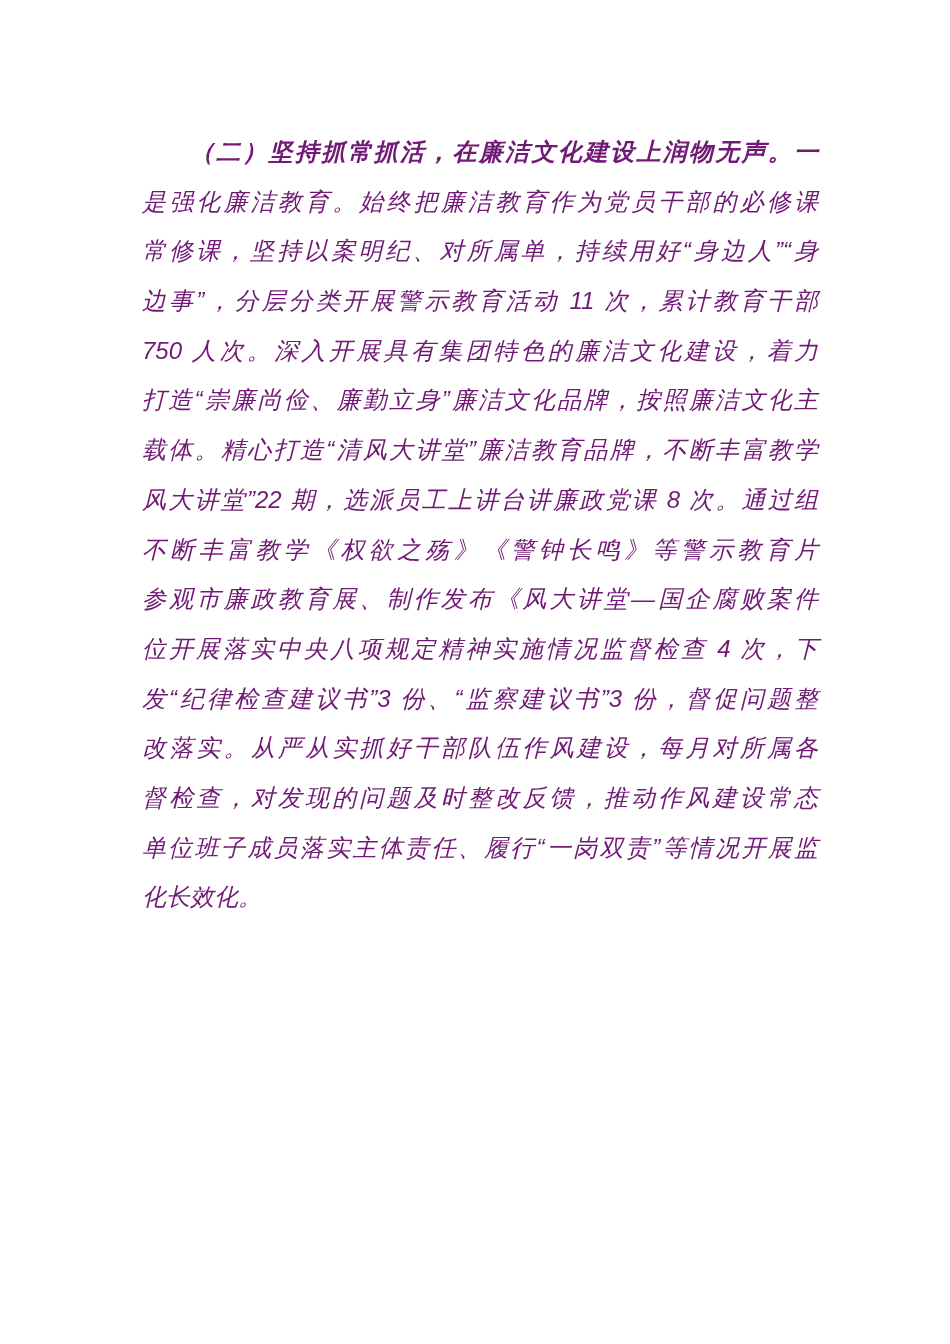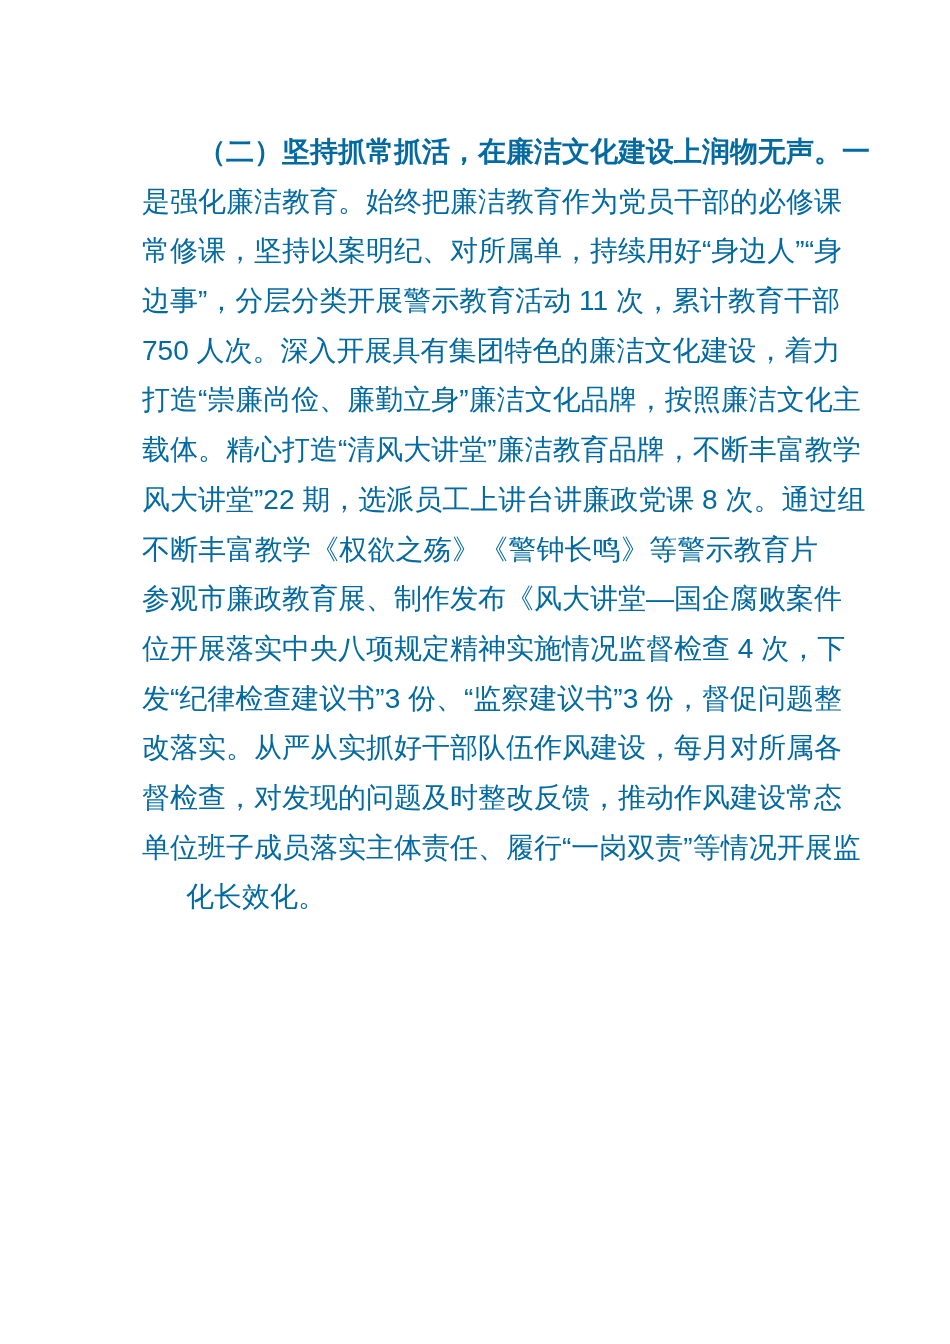--- a/index.html
+++ b/index.html
@@ -22,39 +22,39 @@
   }
   .text-block {
     position: absolute;
     left: 142px;
     top: 127px;
     width: 676px;
   }
   .line {
     height: 49.7px;
     line-height: 49.7px;
-    font-size: 28px;
+    font-size: 24px;
     font-weight: 400;
     white-space: nowrap;
     text-align: justify;
     text-align-last: justify;
     text-justify: inter-character;
     letter-spacing: 0;
-    color: #0369a1;
+    color: #701a75;
+    font-style: italic;
   }
   .line.bold {
     font-weight: 700;
   }
   .line.indent {
     text-indent: 2em;
   }
   .line.last {
     text-align: left;
     text-align-last: left;
-    margin-left: 44px;
   }
 </style>
 </head>
 <body>
 
 <div class="page">
   <div class="text-block">
 
   <div class="line bold indent">（二）坚持抓常抓活，在廉洁文化建设上润物无声。一</div>
       <div class="line">是强化廉洁教育。始终把廉洁教育作为党员干部的必修课</div>

